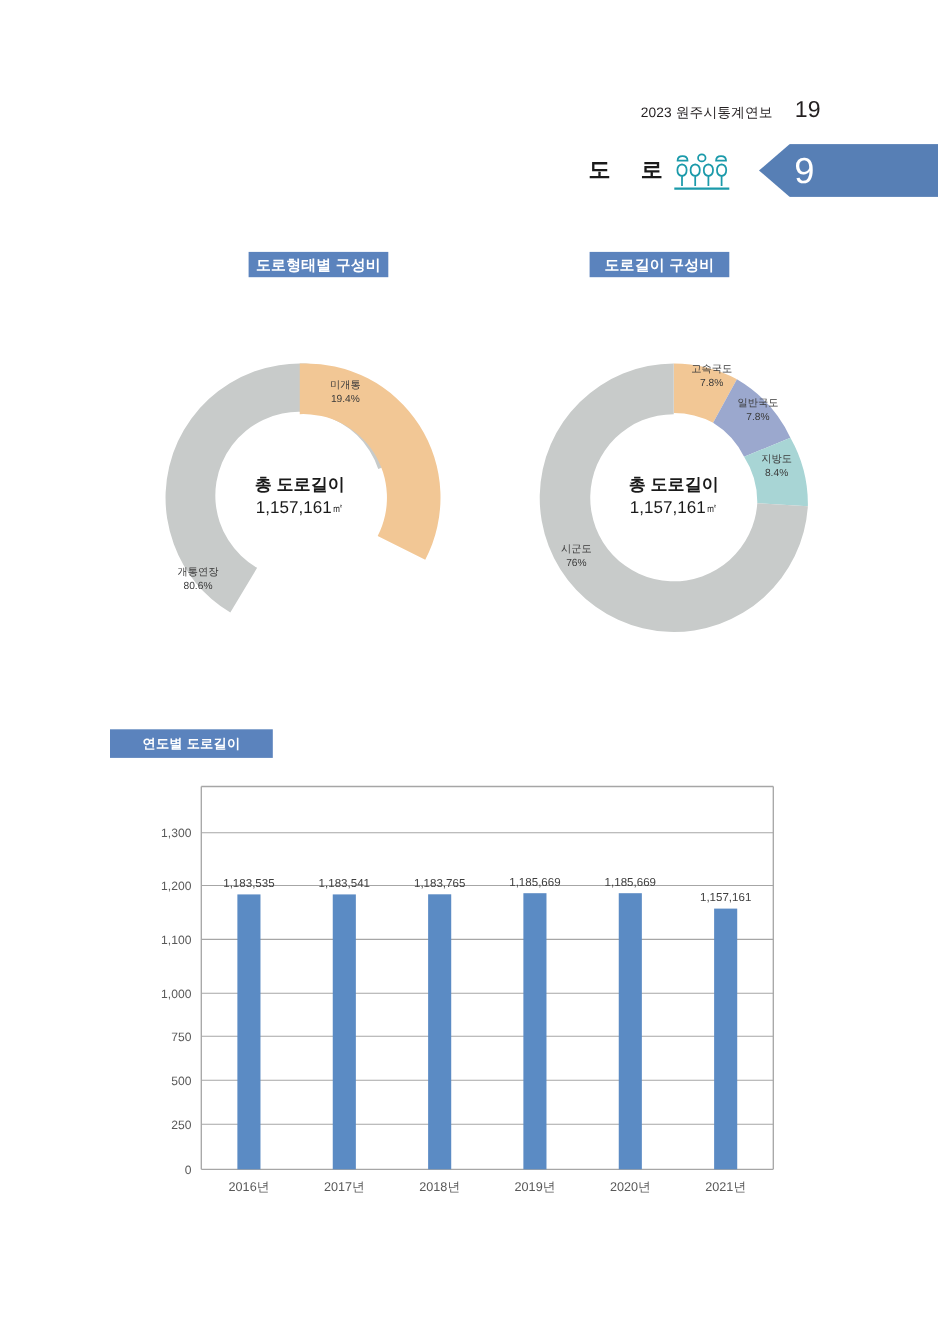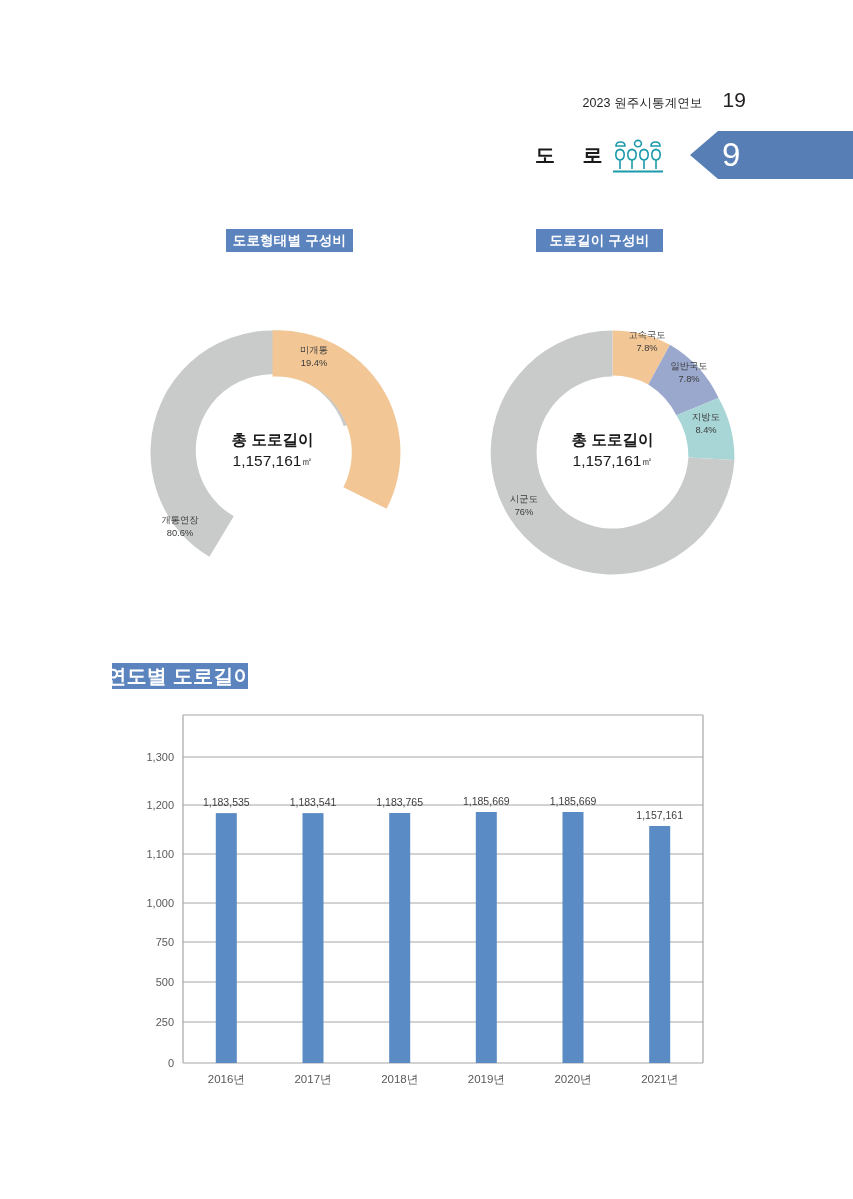--- a/index.html
+++ b/index.html
@@ -39,21 +39,21 @@
 
   
   .chip {
     position:absolute; background:#5b83bd;
     color:#ffffff; font-weight:700; font-size:13.5px;
     display:flex; align-items:center; justify-content:center;
     letter-spacing:.2px; white-space:nowrap;
   }
   #chip-donut1 { left:197px; top:229px; width:127px; height:23px;margin-left:29px; }
   #chip-donut2 { left:536px; top:229px; width:127px; height:23px; }
-  #chip-bar    { left:112px; top:663px; width:136px; height:26px; font-size:20px; }
+  #chip-bar    { left:100px; top:663px; width:148px; height:26px; font-size:12px; }
 
   
   .donut-wrap { position:absolute; }
   #donut1 { left:110px; top:290px; width:325px; height:325px; }
   #donut2 { left:450px; top:290px; width:325px; height:325px; }
   .donut-center-l1 {
     font-size:15.5px; font-weight:700; fill:#1a1a1a;
   }
   .donut-center-l2 {
     font-size:15.5px; fill:#1a1a1a;

